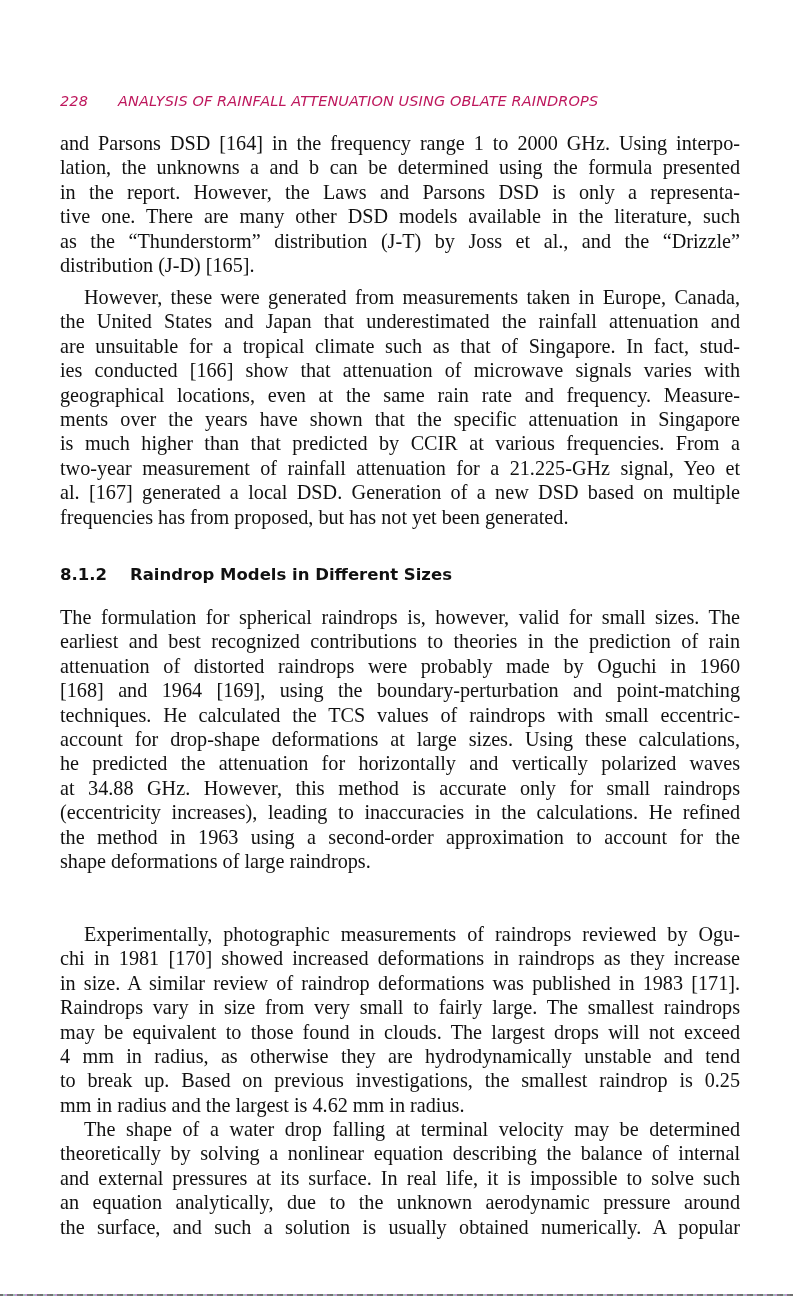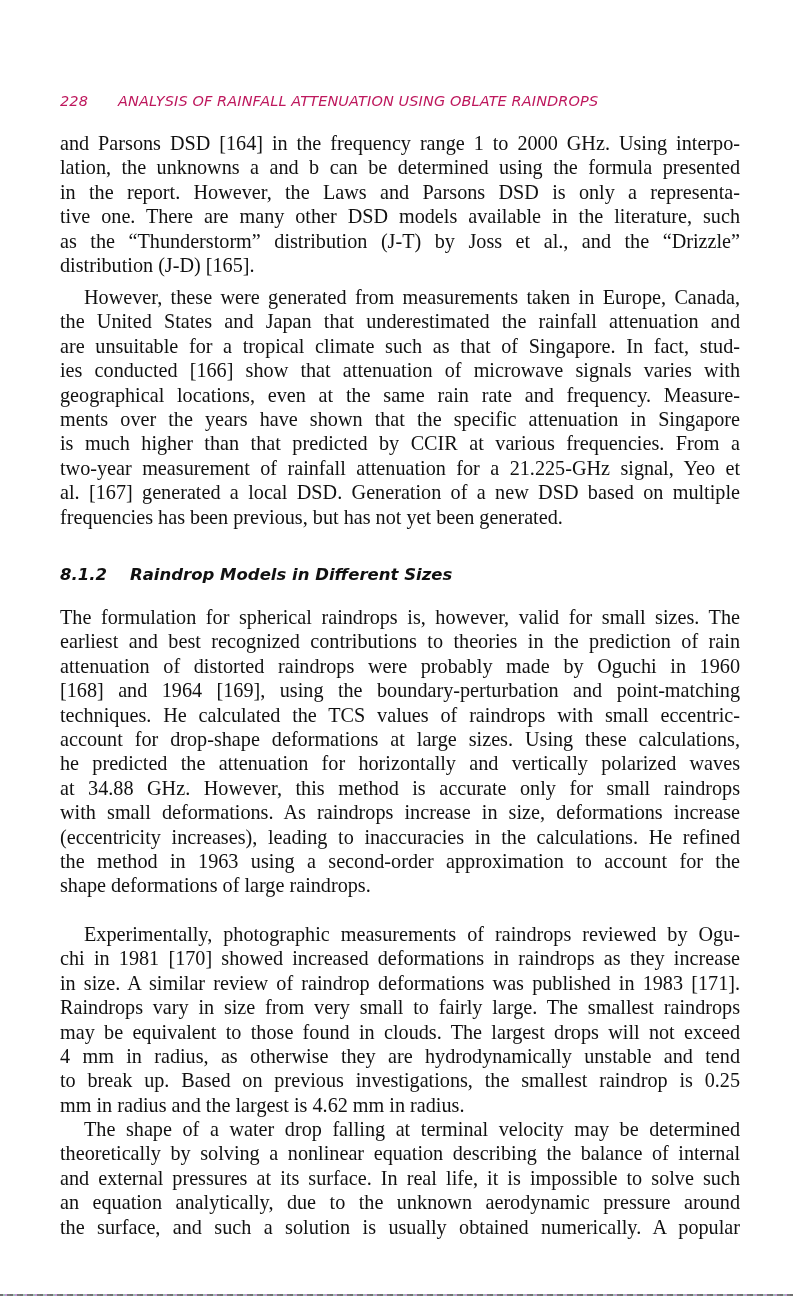--- a/index.html
+++ b/index.html
@@ -19,21 +19,21 @@
       height: 24.4px; line-height: 24.4px; font-size: 20.2px;
       text-align: justify; text-align-last: justify; white-space: nowrap;
       overflow: visible;
     }
     .line.last { text-align-last: left; }
     .line.indent { text-indent: 24px; }
     .line span { white-space: normal; }
     .section-head {
       position: absolute; left: 60px; top: 565px;
       font-family: "DejaVu Sans", "Liberation Sans", sans-serif;
-      font-weight: bold; font-size: 16.5px; color: #111; white-space: nowrap; font-style: italic;
+      font-weight: bold; font-size: 16.5px; color: #111; white-space: nowrap;
     }
     .section-head .num { display: inline-block; width: 70px; }
     .bottom-rule {
       position: absolute; left: 0; top: 1294px; width: 793px; height: 2px;
       background: repeating-linear-gradient(90deg, #333 0 3px, #7a9 3px 5px, #a6c 5px 7px, #444 7px 10px);
       opacity: 0.7;
     }
   </style>
 </head>
 <body>
@@ -54,37 +54,36 @@
 <div class="block" style="top:277px;margin-top:8px;">
   <div class="line indent"><span>However, these were generated from measurements taken in Europe, Canada,</span></div>
   <div class="line"><span>the United States and Japan that underestimated the rainfall attenuation and</span></div>
   <div class="line"><span>are unsuitable for a tropical climate such as that of Singapore. In fact, stud-</span></div>
   <div class="line"><span>ies conducted [166] show that attenuation of microwave signals varies with</span></div>
   <div class="line"><span>geographical locations, even at the same rain rate and frequency. Measure-</span></div>
   <div class="line"><span>ments over the years have shown that the specific attenuation in Singapore</span></div>
   <div class="line"><span>is much higher than that predicted by CCIR at various frequencies. From a</span></div>
   <div class="line"><span>two-year measurement of rainfall attenuation for a 21.225-GHz signal, Yeo et</span></div>
   <div class="line"><span>al. [167] generated a local DSD. Generation of a new DSD based on multiple</span></div>
-  <div class="line last"><span>frequencies has been previous, but has not yet been generated.</span></div>
+  <div class="line last"><span>frequencies has from proposed, but has not yet been generated.</span></div>
 </div>
 
 <div class="section-head">
   <span class="num">8.1.2</span><span>Raindrop Models in Different Sizes</span>
 </div>
 
 <div class="block" style="top:605px;">
   <div class="line"><span>The formulation for spherical raindrops is, however, valid for small sizes. The</span></div>
   <div class="line"><span>earliest and best recognized contributions to theories in the prediction of rain</span></div>
   <div class="line"><span>attenuation of distorted raindrops were probably made by Oguchi in 1960</span></div>
   <div class="line"><span>[168] and 1964 [169], using the boundary-perturbation and point-matching</span></div>
   <div class="line"><span>techniques. He calculated the TCS values of raindrops with small eccentric-</span></div>
   <div class="line"><span>account for drop-shape deformations at large sizes. Using these calculations,</span></div>
   <div class="line"><span>he predicted the attenuation for horizontally and vertically polarized waves</span></div>
   <div class="line"><span>at 34.88 GHz. However, this method is accurate only for small raindrops</span></div>
-  <div class="line"><span>with small deformations. As raindrops increase in size, deformations increase</span></div>
   <div class="line"><span>(eccentricity increases), leading to inaccuracies in the calculations. He refined</span></div>
   <div class="line"><span>the method in 1963 using a second-order approximation to account for the</span></div>
   <div class="line last"><span>shape deformations of large raindrops.</span></div>
 </div>
 
 <div class="block" style="top:922px;">
   <div class="line indent"><span>Experimentally, photographic measurements of raindrops reviewed by Ogu-</span></div>
   <div class="line"><span>chi in 1981 [170] showed increased deformations in raindrops as they increase</span></div>
   <div class="line"><span>in size. A similar review of raindrop deformations was published in 1983 [171].</span></div>
   <div class="line"><span>Raindrops vary in size from very small to fairly large. The smallest raindrops</span></div>

